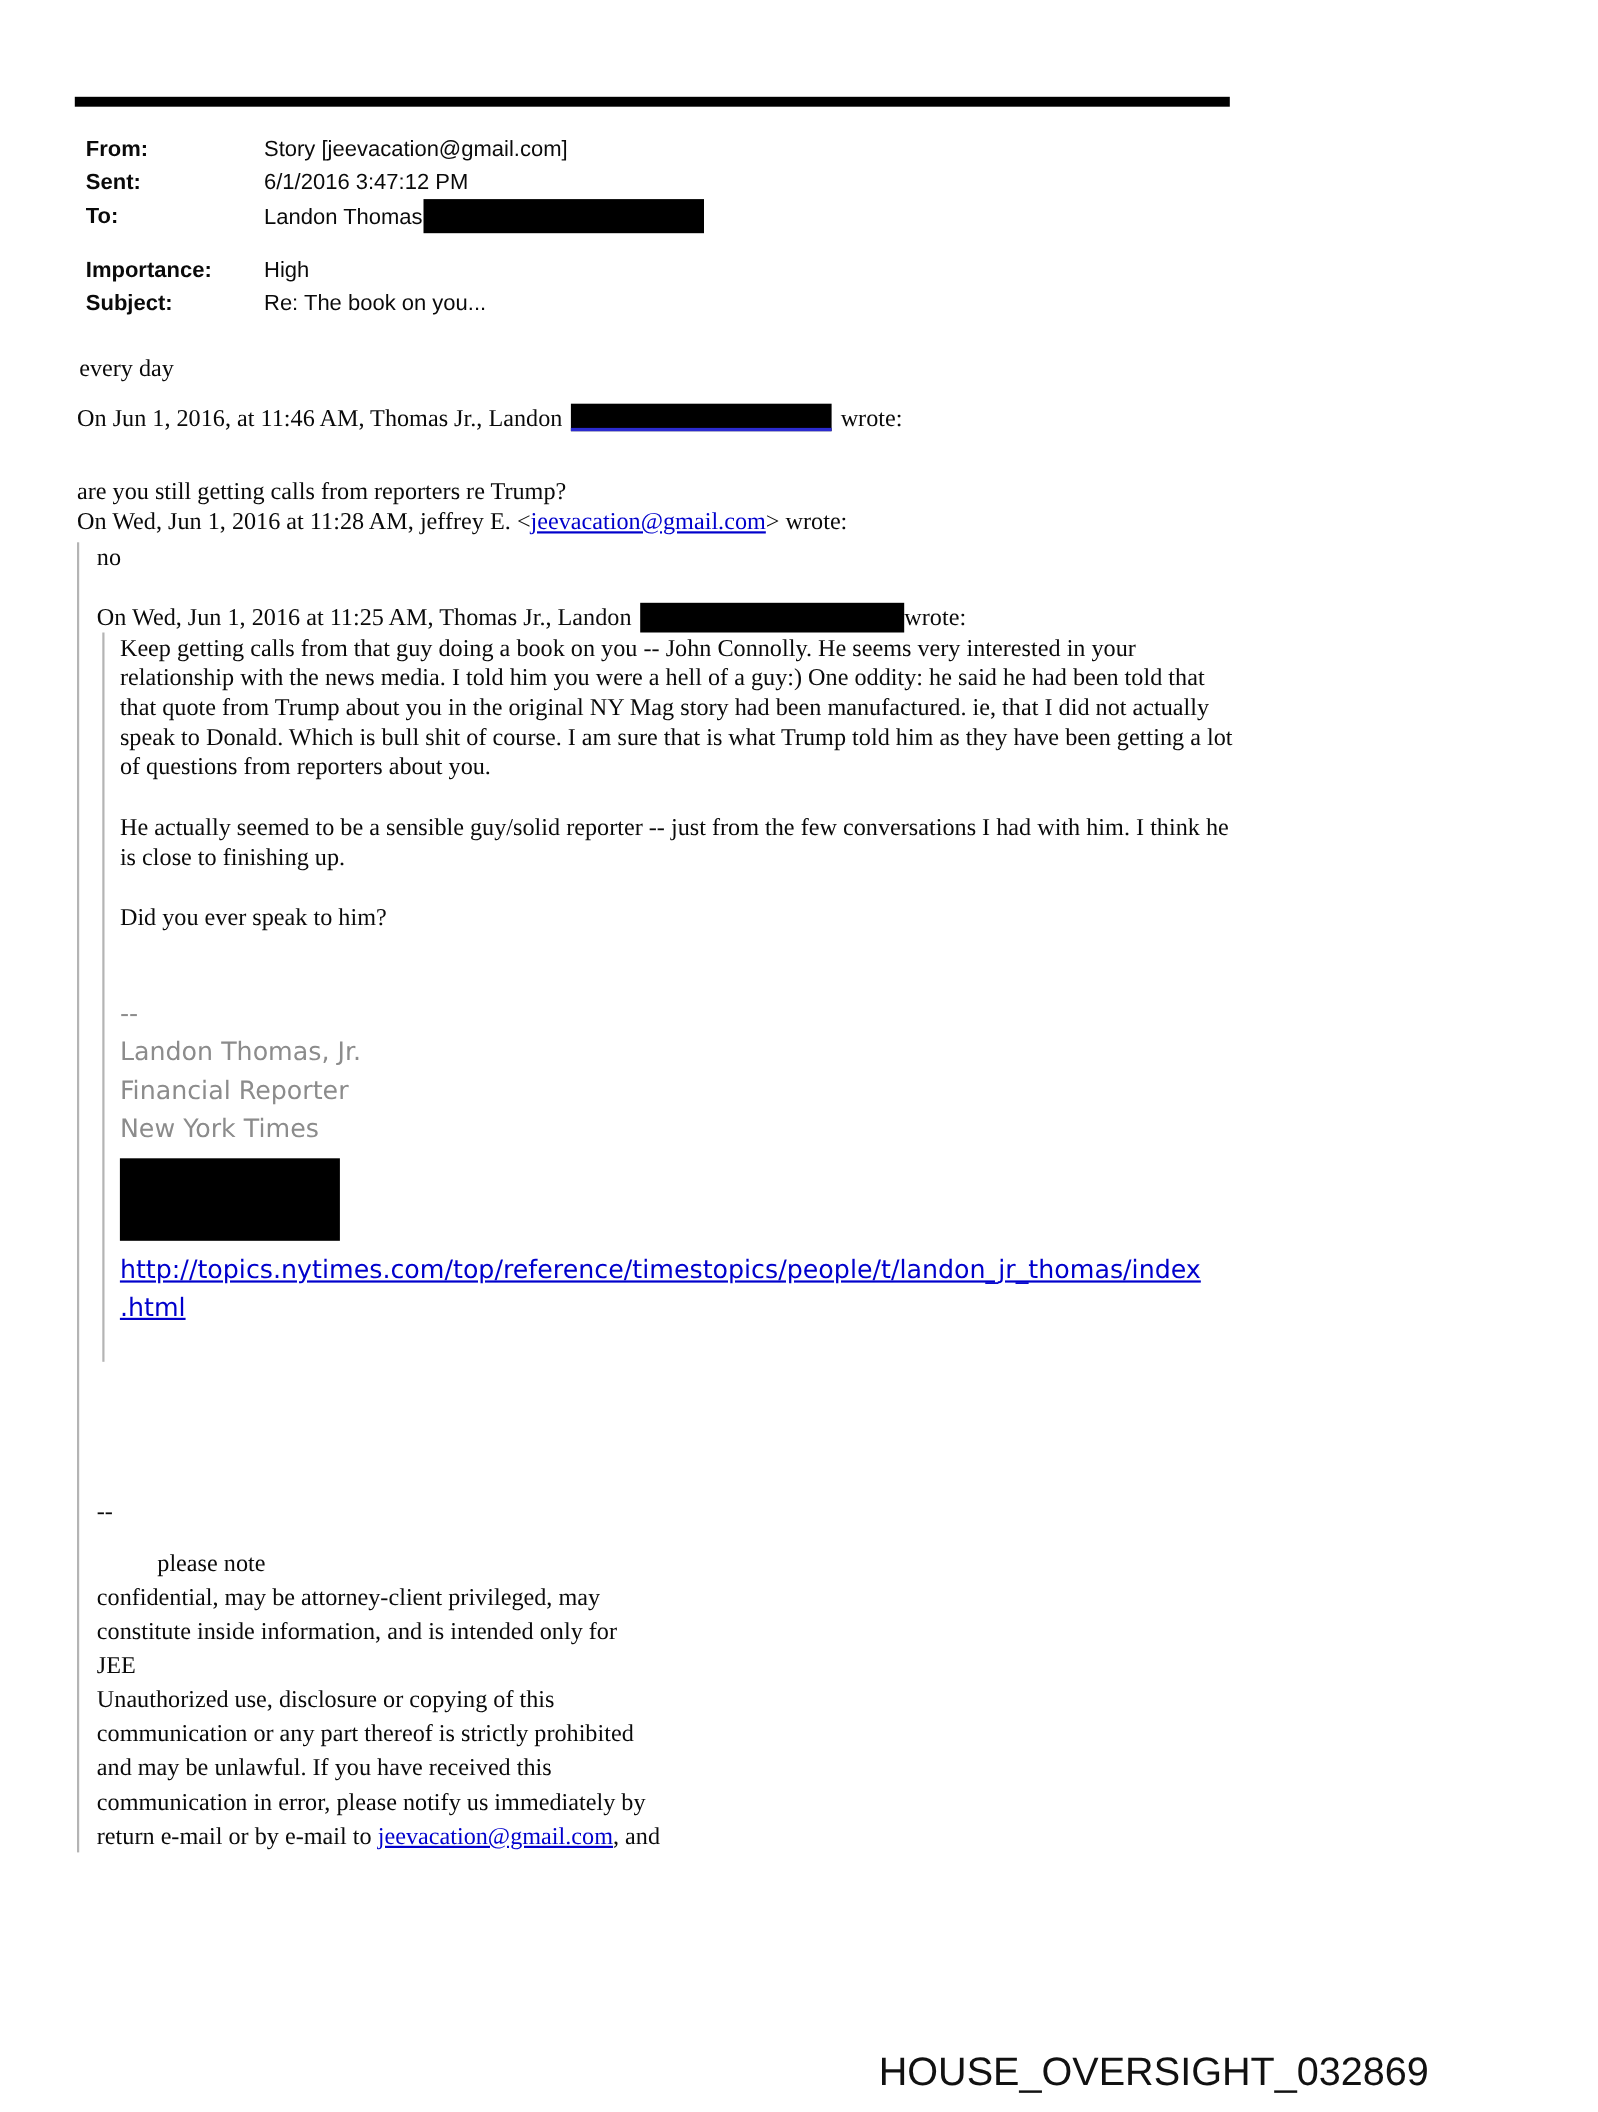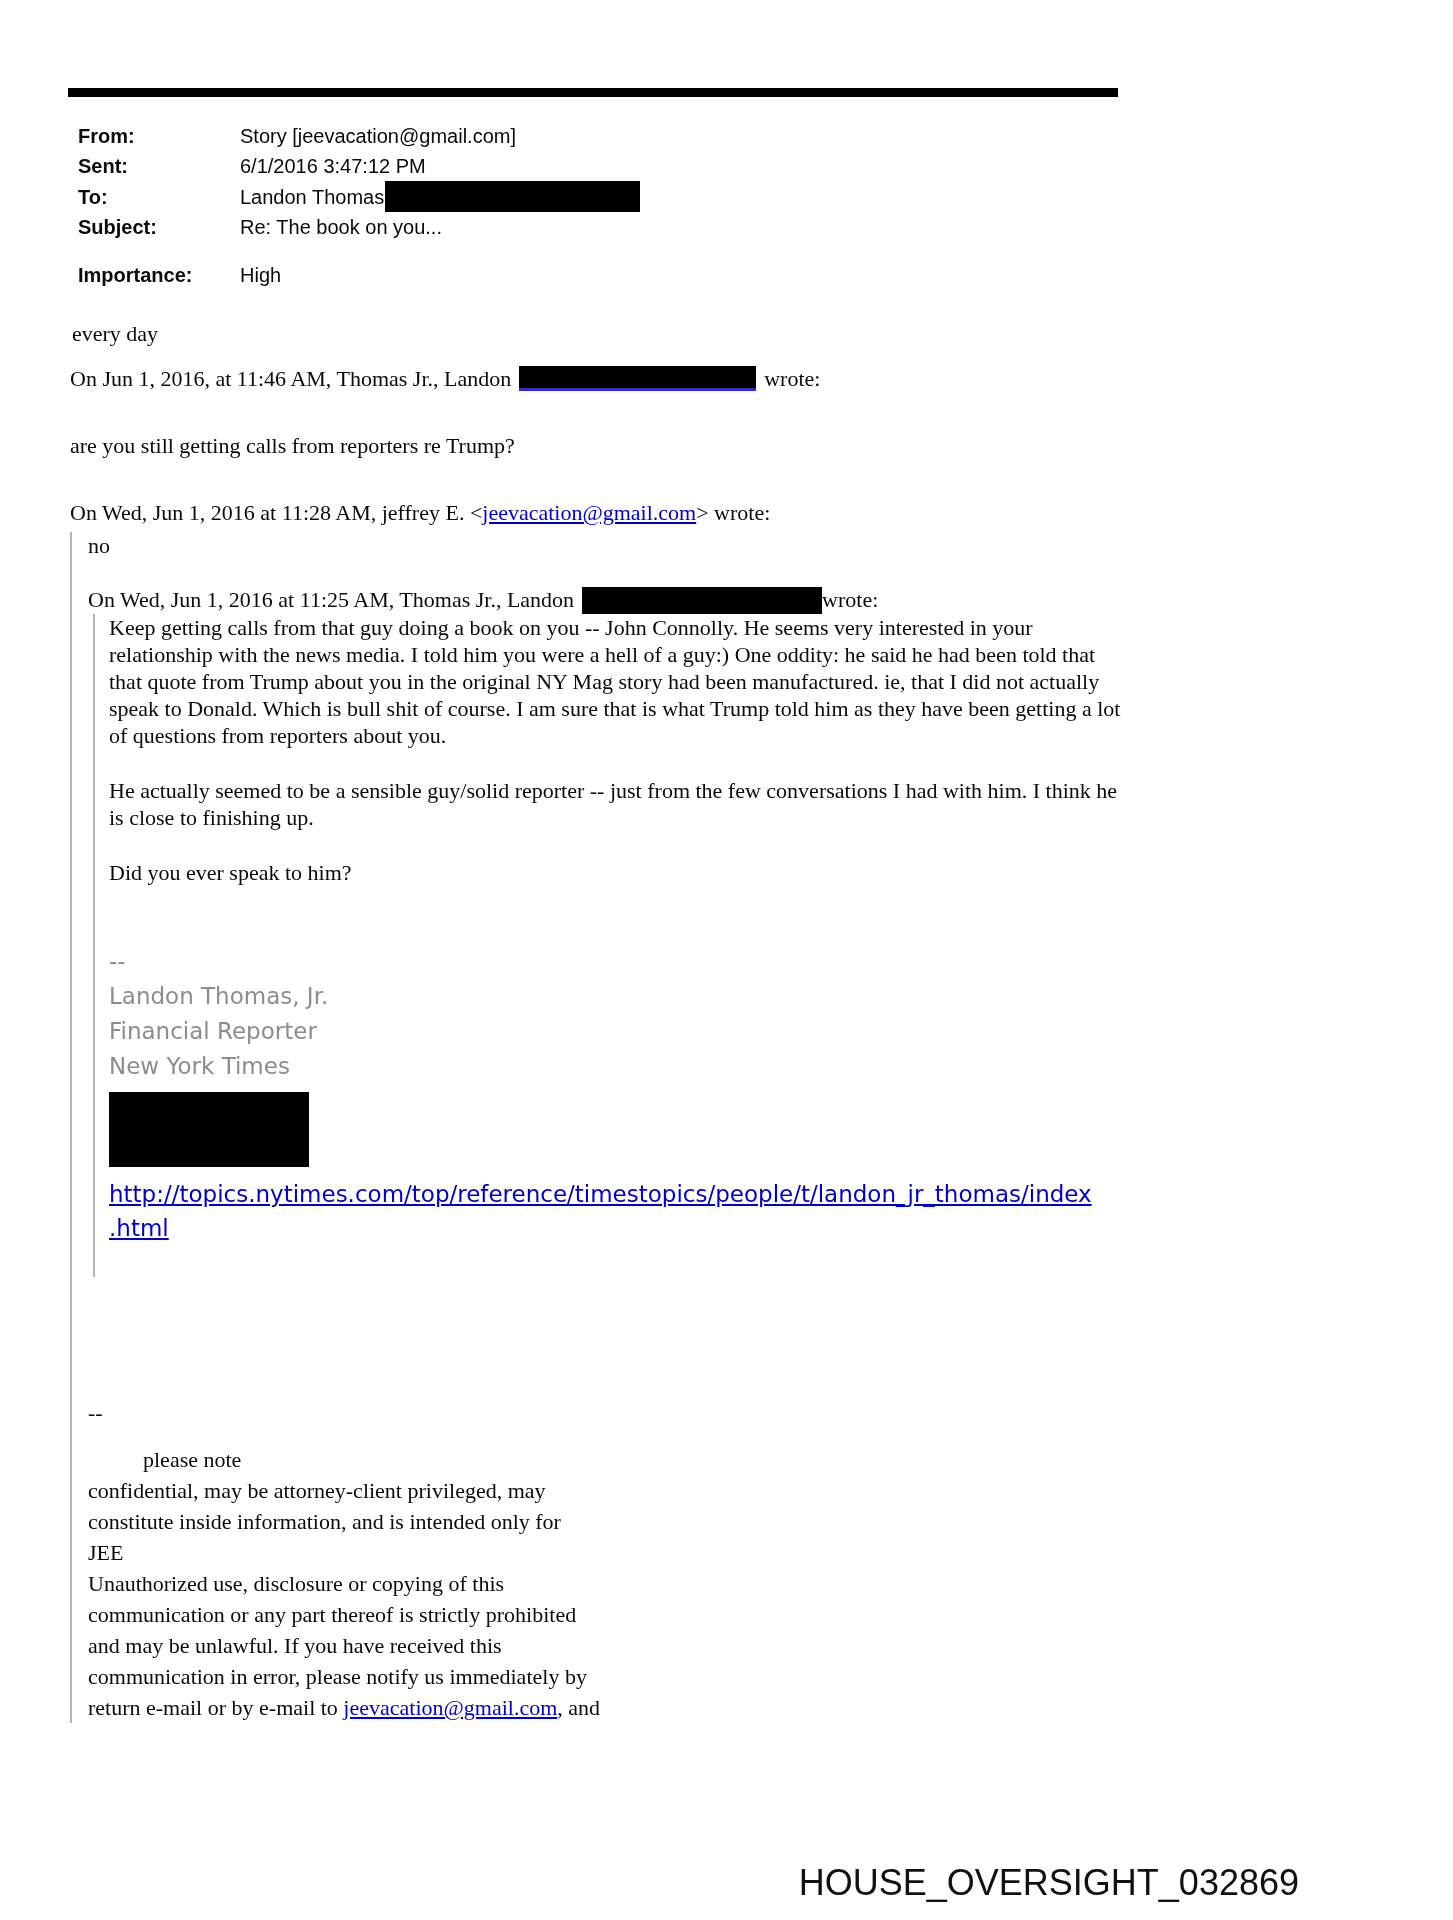--- a/index.html
+++ b/index.html
@@ -46,21 +46,21 @@
   .opening-line { margin-left: 2px; }
   .quote1-intro { margin-top: 18px; }
   .redaction-1146 {
     width: 237px; height: 25px;
     vertical-align: -5px;
     margin-left: 8px;
     border-bottom: 3px solid #2b2bd0;
   }
   .after-redaction-space { margin-left: 8px; }
   .question-line { margin-top: 40px; }
-  .quote2-intro { margin-top: 40px; }
+  .quote2-intro { }
   a.link, a.link:visited {
     color: #0000cc;
     text-decoration: underline;
     cursor: pointer;
   }
   blockquote.quote-l1 {
     margin: 6px 0 0 0;
     border-left: 2px solid #b4b4b4;
     padding-left: 16px;
   }
@@ -129,27 +129,27 @@
       <span class="header-value">Story [jeevacation@gmail.com]</span>
     </div>
     <div class="header-row">
       <span class="header-label">Sent:</span>
       <span class="header-value">6/1/2016 3:47:12 PM</span>
     </div>
     <div class="header-row">
       <span class="header-label">To:</span>
       <span class="header-value"><span>Landon Thomas</span><span class="redaction redaction-to"></span></span>
     </div>
-    <div class="header-row">
-      <span class="header-label">Subject:</span>
-      <span class="header-value">Re: The book on you...</span>
-    </div>
     <div class="header-row importance-row">
       <span class="header-label">Importance:</span>
       <span class="header-value">High</span>
+    </div>
+    <div class="header-row">
+      <span class="header-label">Subject:</span>
+      <span class="header-value">Re: The book on you...</span>
     </div>
   </div>
 
   <div class="email-body">
 
     <p class="opening-line">every day</p>
 
     <p class="quote1-intro"><span>On Jun 1, 2016, at 11:46 AM, Thomas Jr., Landon</span><span class="redaction redaction-1146"></span><span class="after-redaction-space">wrote:</span></p>
 
     <p class="question-line">are you still getting calls from reporters re Trump?</p>

